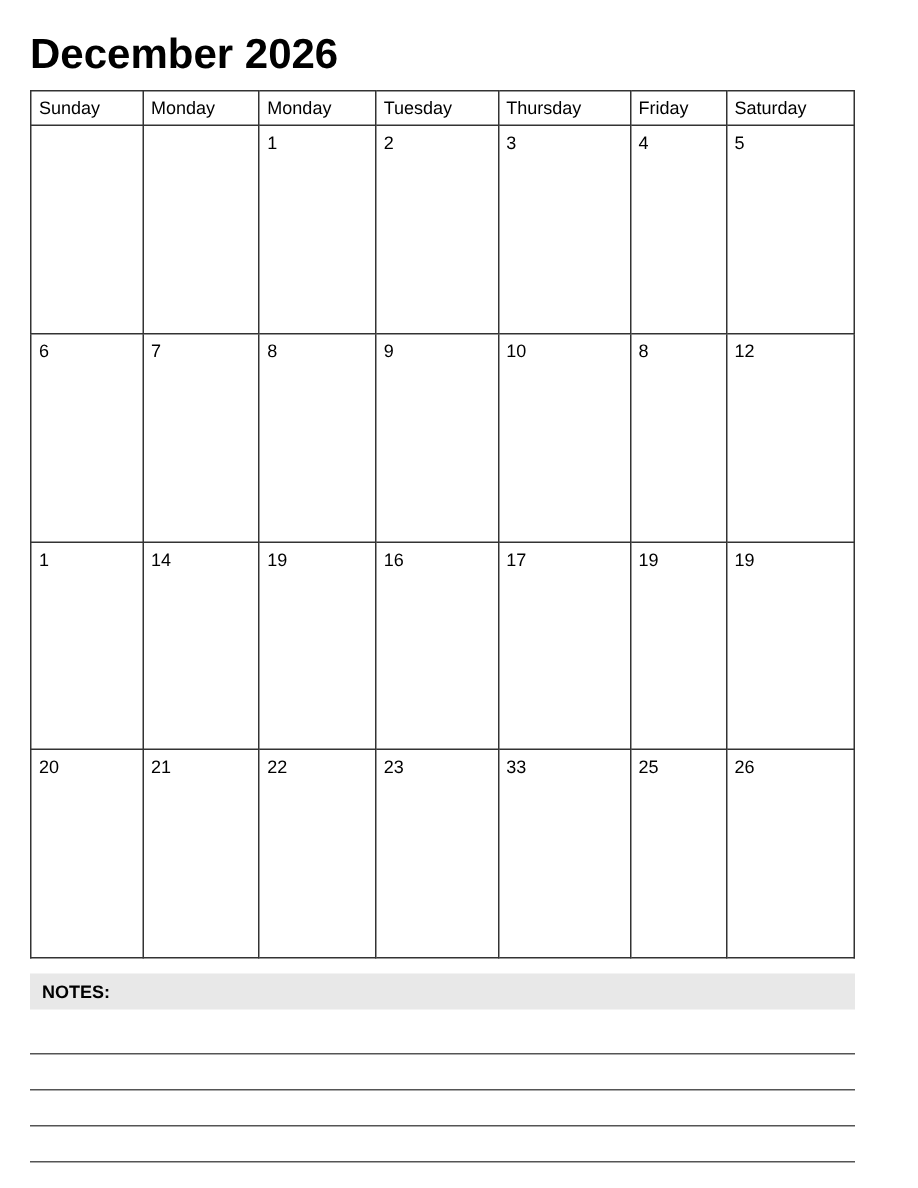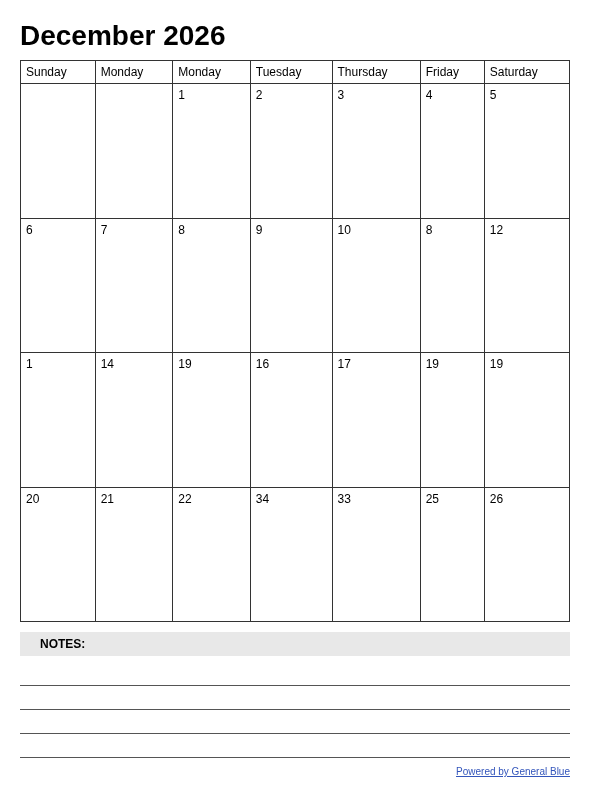--- a/index.html
+++ b/index.html
@@ -60,21 +60,21 @@
     .day-number {
       font-size: 12px;
     }
 
     .notes-section {
       margin-top: 10px;
     }
 
     .notes-label {
       background: #e8e8e8;
-      padding: 5px 20px;
+      padding: 5px 8px;
       font-size: 12px;
       font-weight: bold;
       margin-bottom: 8px;
     }
 
     .notes-line {
       border-bottom: 1px solid #555;
       height: 22px;
       margin-bottom: 2px;
     }
@@ -133,32 +133,29 @@
           <td><span class="day-number">19</span></td>
           <td><span class="day-number">16</span></td>
           <td><span class="day-number">17</span></td>
           <td><span class="day-number">19</span></td>
           <td><span class="day-number">19</span></td>
         </tr>
         <tr>
           <td><span class="day-number">20</span></td>
           <td><span class="day-number">21</span></td>
           <td><span class="day-number">22</span></td>
-          <td><span class="day-number">34</span></td>
+          <td><span class="day-number">23</span></td>
           <td><span class="day-number">33</span></td>
           <td><span class="day-number">25</span></td>
           <td><span class="day-number">26</span></td>
         </tr>
       </tbody>
   </table>
 
   <div class="notes-section">
     <div class="notes-label">NOTES:</div>
     <div class="notes-line"></div>
     <div class="notes-line"></div>
     <div class="notes-line"></div>
     <div class="notes-line"></div>
   </div>
 
-  <div class="powered-by">
-    <a href="#">Powered by General Blue</a>
-  </div>
 </div>
 
 </body></html>

